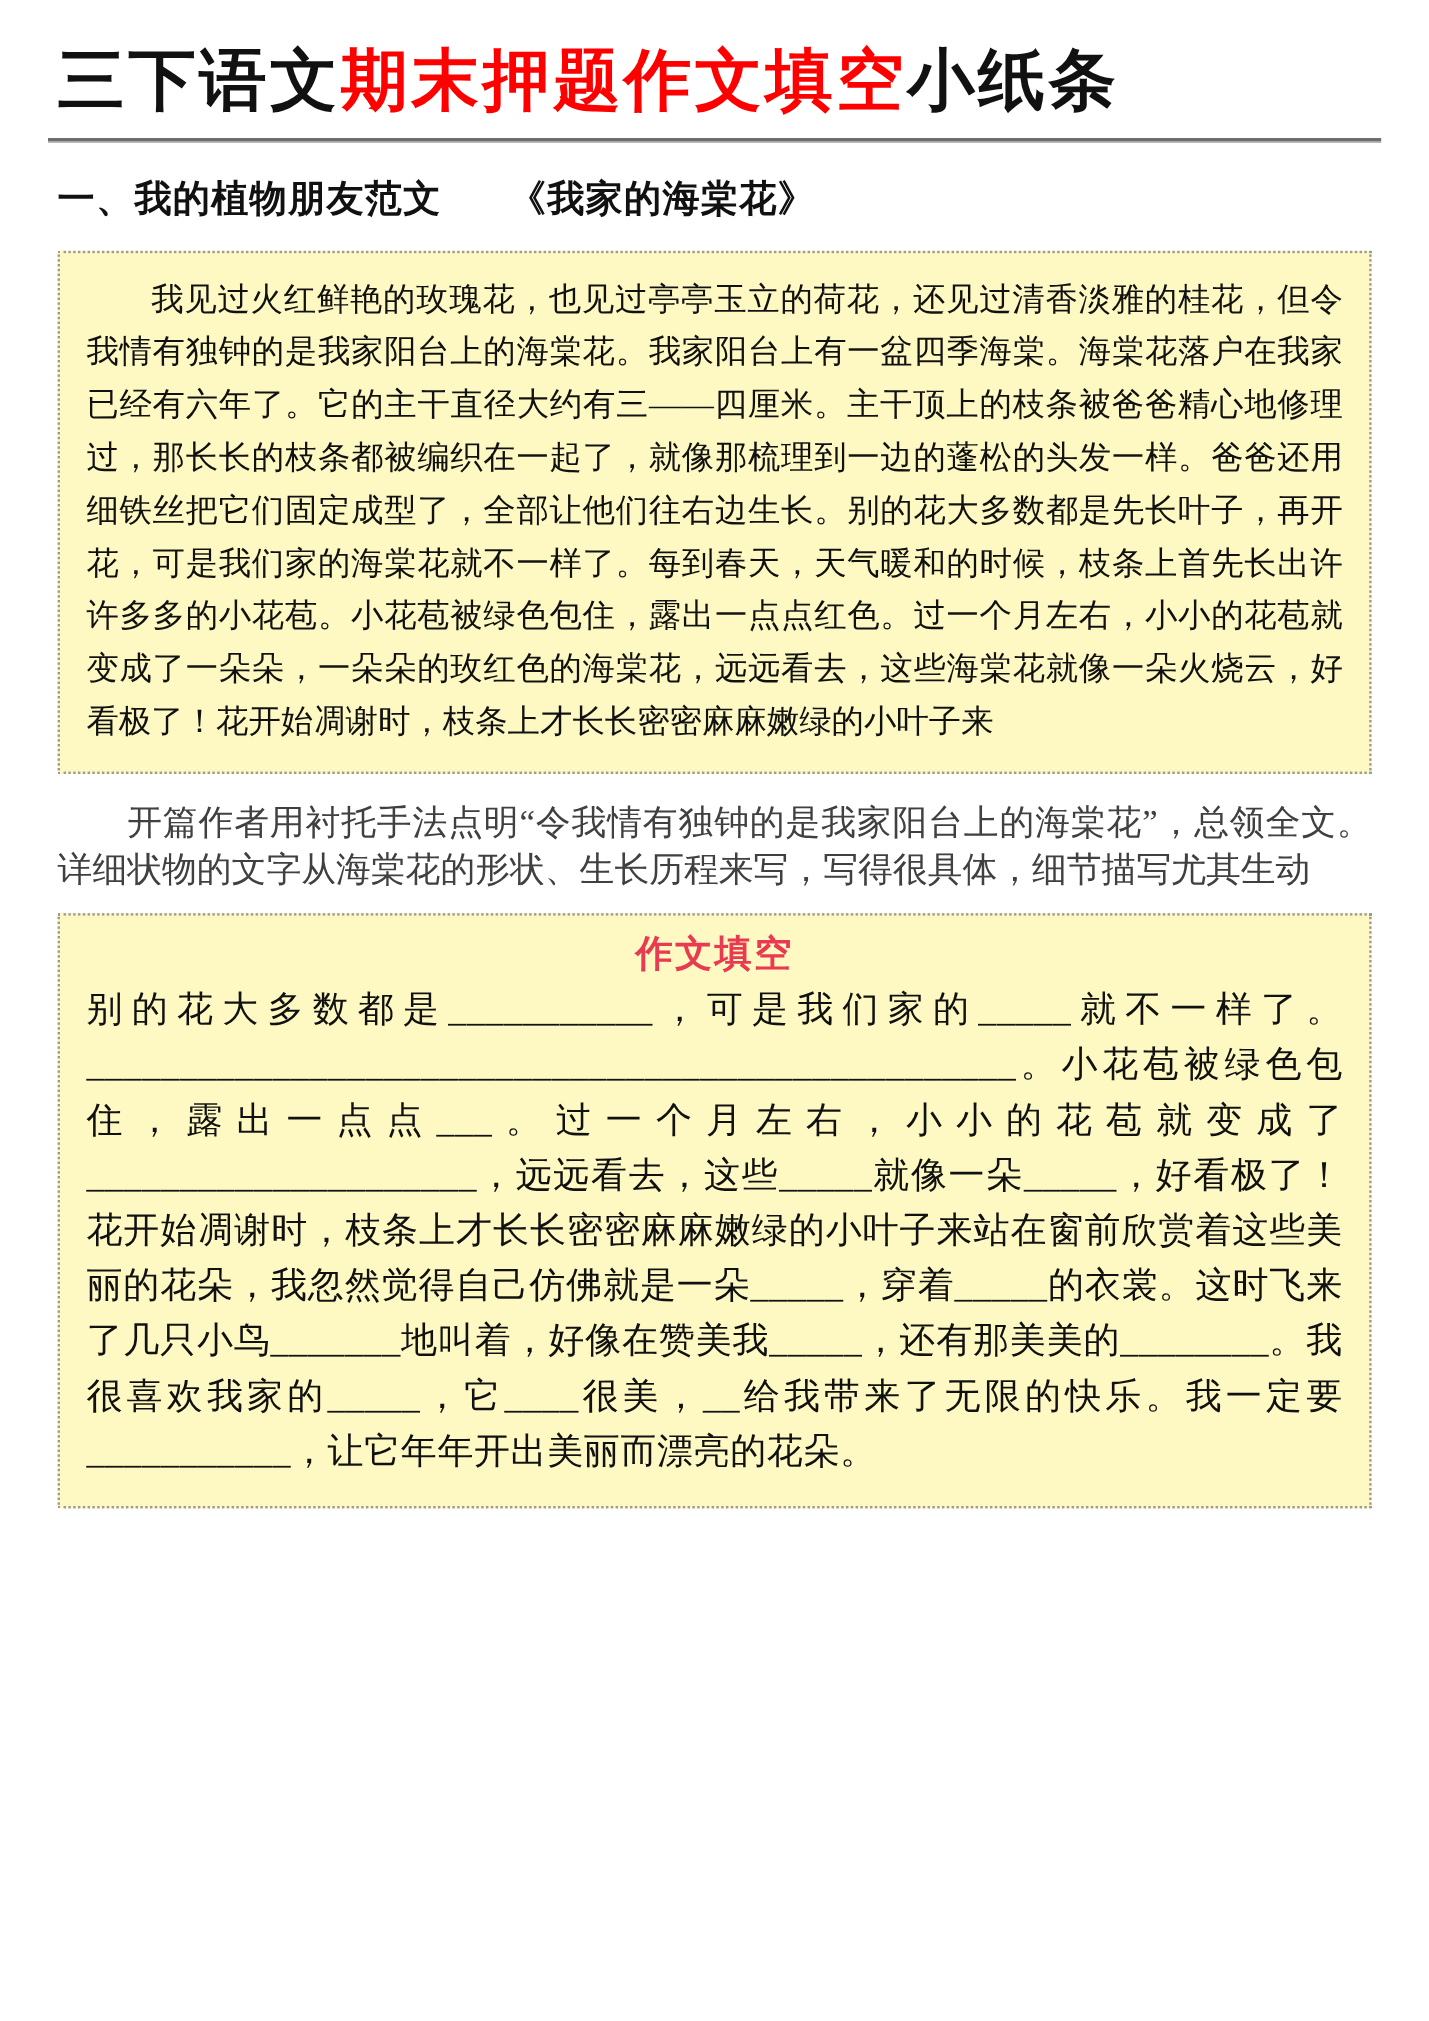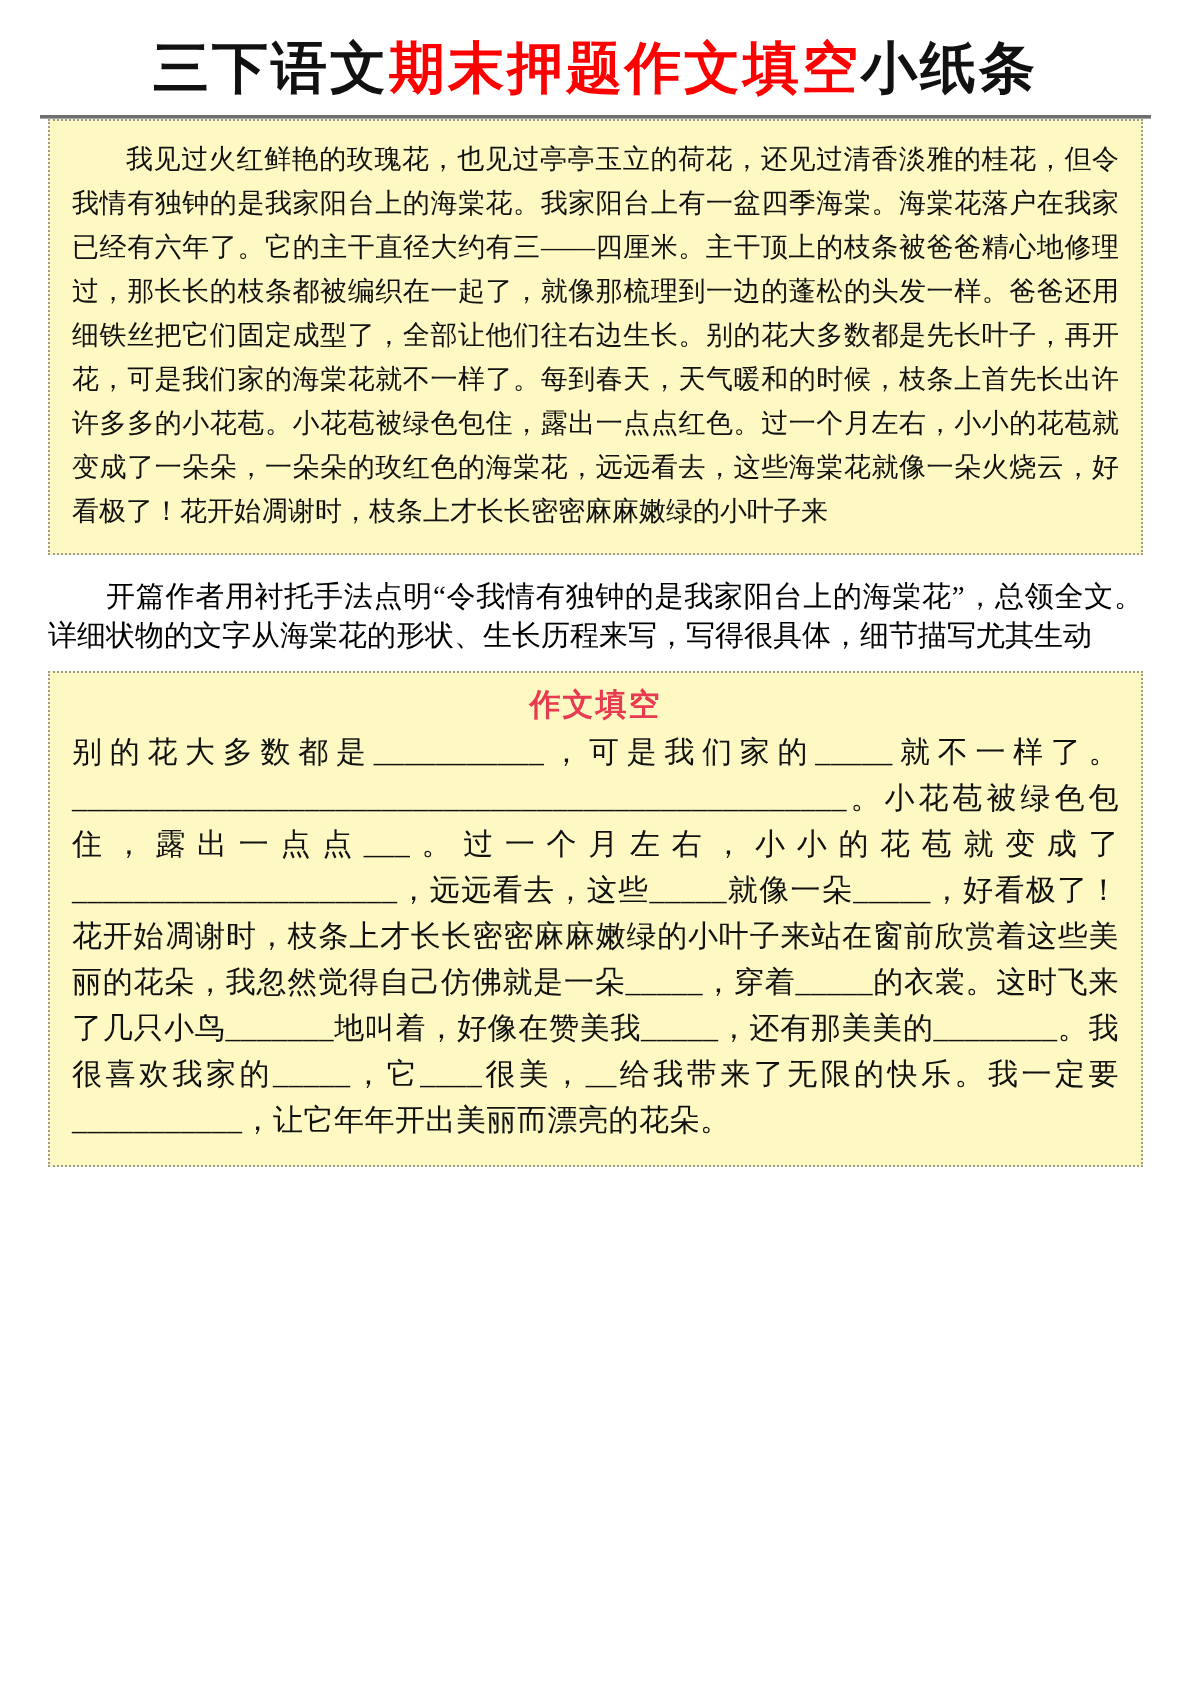--- a/index.html
+++ b/index.html
@@ -9,21 +9,20 @@
     color: #111111;
   }
   .page {
     width: 1191px;
     min-height: 1684px;
     margin: 0 auto;
     padding: 26px 48px 20px 48px;
     background: #ffffff;
   }
   .main-title {
-    text-align: center;
     font-size: 56px;
     font-weight: bold;
     letter-spacing: 3px;
     line-height: 1.3;
     margin-top: 6px;
     white-space: nowrap;
   }
   .main-title .red-part { color: #fe0000; }
   .divider {
     height: 3px;
@@ -44,21 +43,21 @@
     background: #fef9c3;
   }
   .essay-box {
     padding: 16px 22px 20px 22px;
     font-size: 27px;
     line-height: 44px;
     text-align: justify;
   }
   .indent { text-indent: 2em; }
   .commentary {
-    color: #000000;
+    color: #404040;
     font-size: 29px;
     line-height: 39px;
     margin: 22px 0 16px 0;
     text-indent: 2em;
     text-align: justify;
   }
   .fill-box {
     margin-top: 4px;
     padding: 10px 22px 22px 22px;
     font-size: 30px;
@@ -78,20 +77,23 @@
 </style>
 </head>
 <body>
 
 <div class="page">
 
   <h1 class="main-title"><span>三下语文</span><span class="red-part">期末押题作文填空</span><span>小纸条</span></h1>
 
   <div class="divider"></div>
 
+  <h2 class="section-heading">
+    <span>一、我的植物朋友范文</span><span class="essay-title">《我家的海棠花》</span>
+  </h2>
 
   <div class="box essay-box">
     <p class="indent">我见过火红鲜艳的玫瑰花，也见过亭亭玉立的荷花，还见过清香淡雅的桂花，但令我情有独钟的是我家阳台上的海棠花。我家阳台上有一盆四季海棠。海棠花落户在我家已经有六年了。它的主干直径大约有三——四厘米。主干顶上的枝条被爸爸精心地修理过，那长长的枝条都被编织在一起了，就像那梳理到一边的蓬松的头发一样。爸爸还用细铁丝把它们固定成型了，全部让他们往右边生长。别的花大多数都是先长叶子，再开花，可是我们家的海棠花就不一样了。每到春天，天气暖和的时候，枝条上首先长出许许多多的小花苞。小花苞被绿色包住，露出一点点红色。过一个月左右，小小的花苞就变成了一朵朵，一朵朵的玫红色的海棠花，远远看去，这些海棠花就像一朵火烧云，好看极了！花开始凋谢时，枝条上才长长密密麻麻嫩绿的小叶子来</p>
   </div>
 
   <p class="commentary">开篇作者用衬托手法点明“令我情有独钟的是我家阳台上的海棠花”，总领全文。详细状物的文字从海棠花的形状、生长历程来写，写得很具体，细节描写尤其生动</p>
 
   <div class="box fill-box">
     <div class="fill-title">作文填空</div>
     <p class="fill-para">别的花大多数都是___________，可是我们家的_____就不一样了。__________________________________________________。小花苞被绿色包住，露出一点点___。过一个月左右，小小的花苞就变成了_____________________，远远看去，这些_____就像一朵_____，好看极了！花开始凋谢时，枝条上才长长密密麻麻嫩绿的小叶子来站在窗前欣赏着这些美丽的花朵，我忽然觉得自己仿佛就是一朵_____，穿着_____的衣裳。这时飞来了几只小鸟_______地叫着，好像在赞美我_____，还有那美美的________。我很喜欢我家的_____，它____很美，__给我带来了无限的快乐。我一定要___________，让它年年开出美丽而漂亮的花朵。</p>

